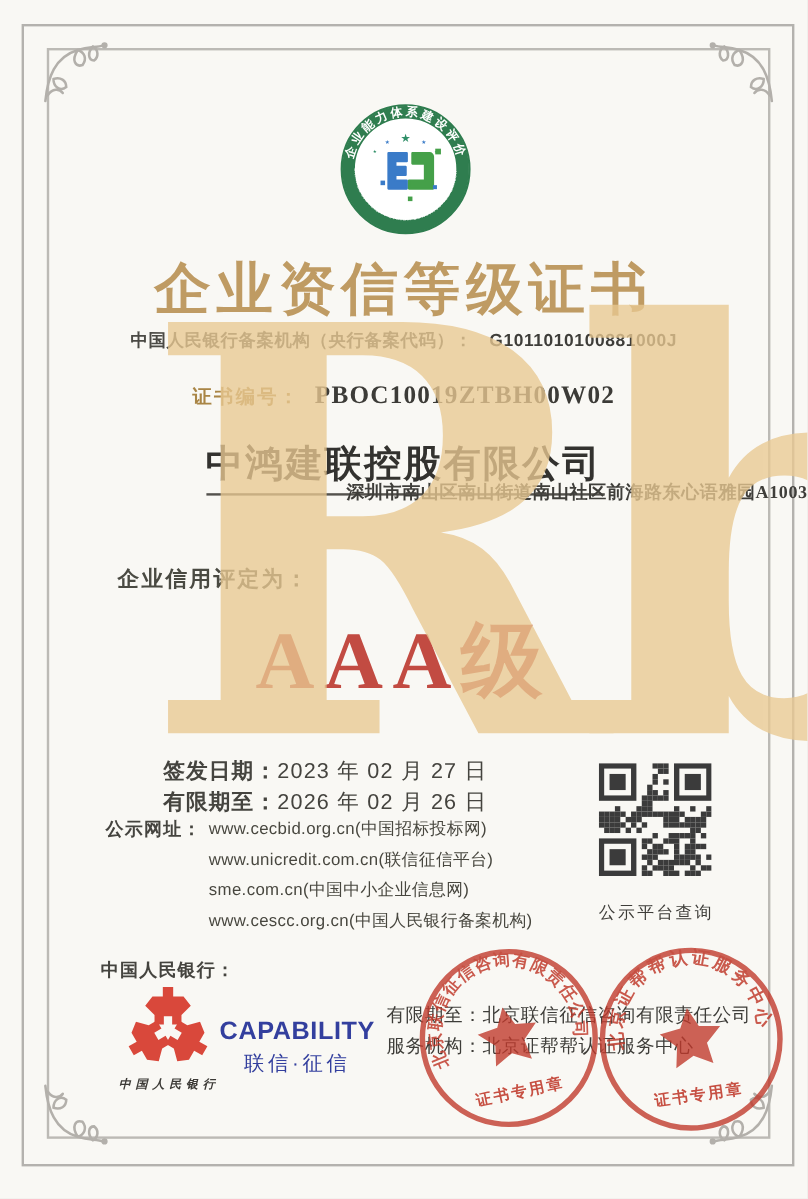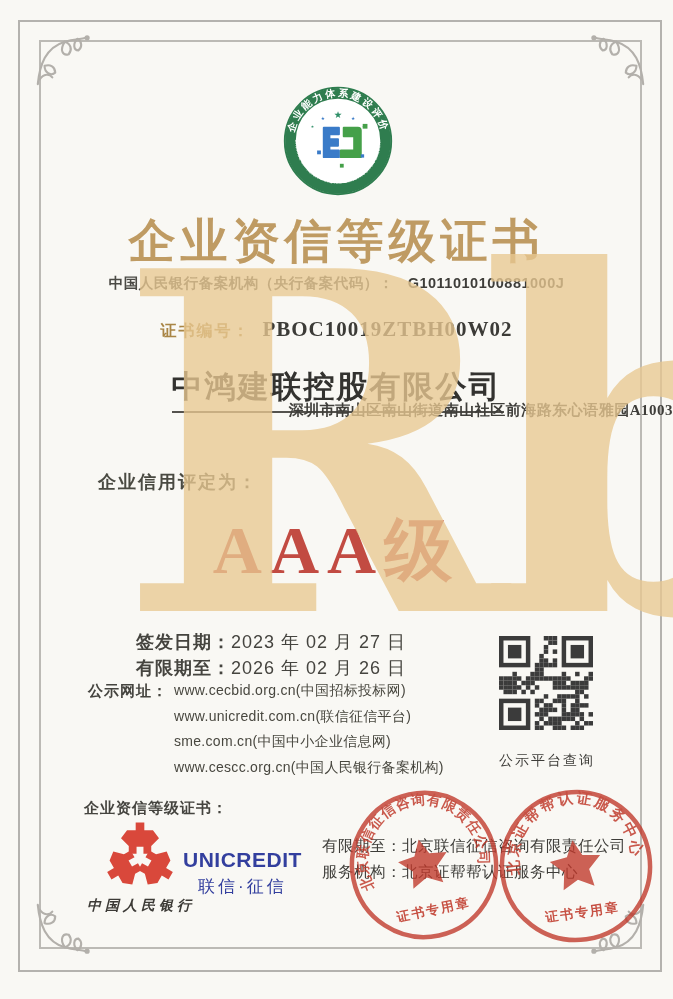--- a/index.html
+++ b/index.html
@@ -75,21 +75,21 @@
 
   .qr-wrap{position:absolute;left:499px;top:636px;width:96px;z-index:1;text-align:center;}
   .qr-box{width:94px;height:94px;}
   .qr-caption{margin-top:22px;font-size:14px;color:#3e3d39;letter-spacing:2px;white-space:nowrap;}
 
   .regulator-label{position:absolute;left:84px;top:799px;font-size:15px;font-weight:bold;
     color:#45443f;letter-spacing:1px;z-index:1;}
   .pbc-logo{position:absolute;left:102px;top:820px;width:76px;height:76px;z-index:1;}
   .bank-name{position:absolute;left:78px;top:897px;width:126px;text-align:center;
     font-family:"Liberation Serif","DejaVu Serif",serif;font-style:italic;
-    font-size:14px;font-weight:bold;color:#3c3a36;letter-spacing:4px;z-index:1;white-space:nowrap;}
+    font-size:10px;font-weight:bold;color:#3c3a36;letter-spacing:4px;z-index:1;white-space:nowrap;}
   .brand{position:absolute;left:183px;top:848px;z-index:1;}
   .brand-en{font-size:21px;font-weight:bold;color:#333f9e;letter-spacing:0.5px;
     font-family:"Liberation Sans","DejaVu Sans",sans-serif;}
   .brand-cn{margin-top:3px;text-align:center;font-size:17px;font-weight:normal;color:#333f9e;letter-spacing:3px;}
 
   .agency-line{position:absolute;left:322px;font-size:15.5px;color:#3e3d39;letter-spacing:0.5px;z-index:1;white-space:nowrap;}
   .agency-1{top:836px;}
   .agency-2{top:862px;}
 
   .watermark{
@@ -370,39 +370,39 @@
           <rect x="53.714285714285715" y="89.52380952380952" width="4.476190476190476" height="4.476190476190476" fill="#3b3b3b"></rect>
           <rect x="58.19047619047619" y="89.52380952380952" width="4.476190476190476" height="4.476190476190476" fill="#3b3b3b"></rect>
           <rect x="62.66666666666667" y="89.52380952380952" width="4.476190476190476" height="4.476190476190476" fill="#3b3b3b"></rect>
           <rect x="71.61904761904762" y="89.52380952380952" width="4.476190476190476" height="4.476190476190476" fill="#3b3b3b"></rect>
           <rect x="76.0952380952381" y="89.52380952380952" width="4.476190476190476" height="4.476190476190476" fill="#3b3b3b"></rect>
           <rect x="80.57142857142857" y="89.52380952380952" width="4.476190476190476" height="4.476190476190476" fill="#3b3b3b"></rect>
         </svg></div>
     <div class="qr-caption">公示平台查询</div>
   </div>
 
-  <div class="regulator-label">企业资信等级证书：</div>
+  <div class="regulator-label">中国人民银行：</div>
   <div class="pbc-logo">
     <svg viewBox="-44 -44 88 88">
       <g fill="#d9483b">
         <g>
           <path d="M-5 -41 L5 -41 L5 -32 L15 -32 L22 -23 L13 -14 L13 -5 L4 -5 L4 -13 L-4 -13 L-4 -5 L-13 -5 L-13 -14 L-22 -23 L-15 -32 L-5 -32 Z"></path>
         </g>
         <g transform="rotate(120)">
           <path d="M-5 -41 L5 -41 L5 -32 L15 -32 L22 -23 L13 -14 L13 -5 L4 -5 L4 -13 L-4 -13 L-4 -5 L-13 -5 L-13 -14 L-22 -23 L-15 -32 L-5 -32 Z"></path>
         </g>
         <g transform="rotate(240)">
           <path d="M-5 -41 L5 -41 L5 -32 L15 -32 L22 -23 L13 -14 L13 -5 L4 -5 L4 -13 L-4 -13 L-4 -5 L-13 -5 L-13 -14 L-22 -23 L-15 -32 L-5 -32 Z"></path>
         </g>
       </g>
     </svg>
   </div>
   <div class="bank-name">中国人民银行</div>
   <div class="brand">
-    <div class="brand-en">UNICREDIT</div>
+    <div class="brand-en">CAPABILITY</div>
     <div class="brand-cn">联信·征信</div>
   </div>
 
   <div class="agency-line agency-1">
     <span>有限期至：</span><span>北京联信征信咨询有限责任公司</span>
   </div>
   <div class="agency-line agency-2">
     <span>服务机构：</span><span>北京证帮帮认证服务中心</span>
   </div>
 

